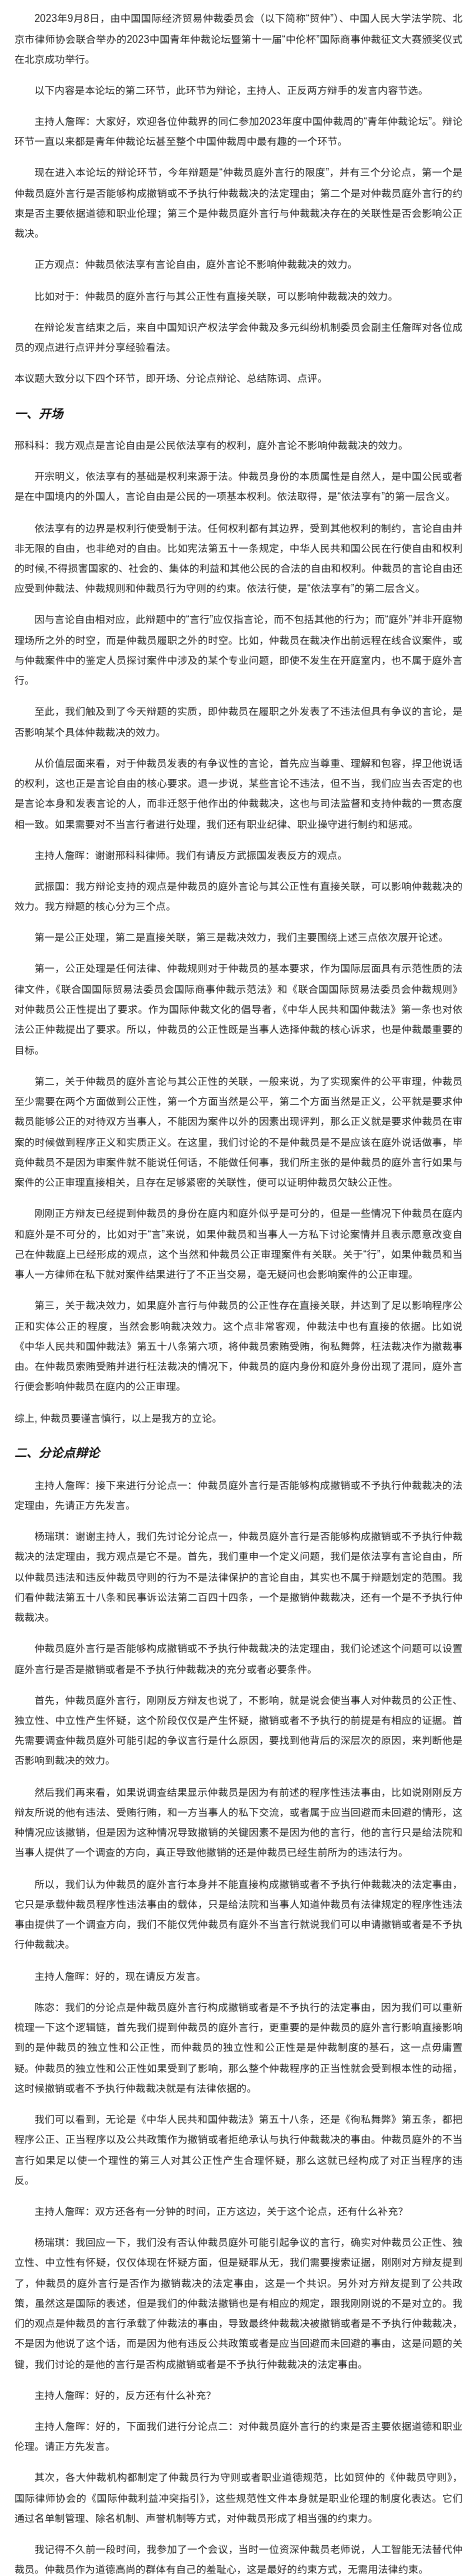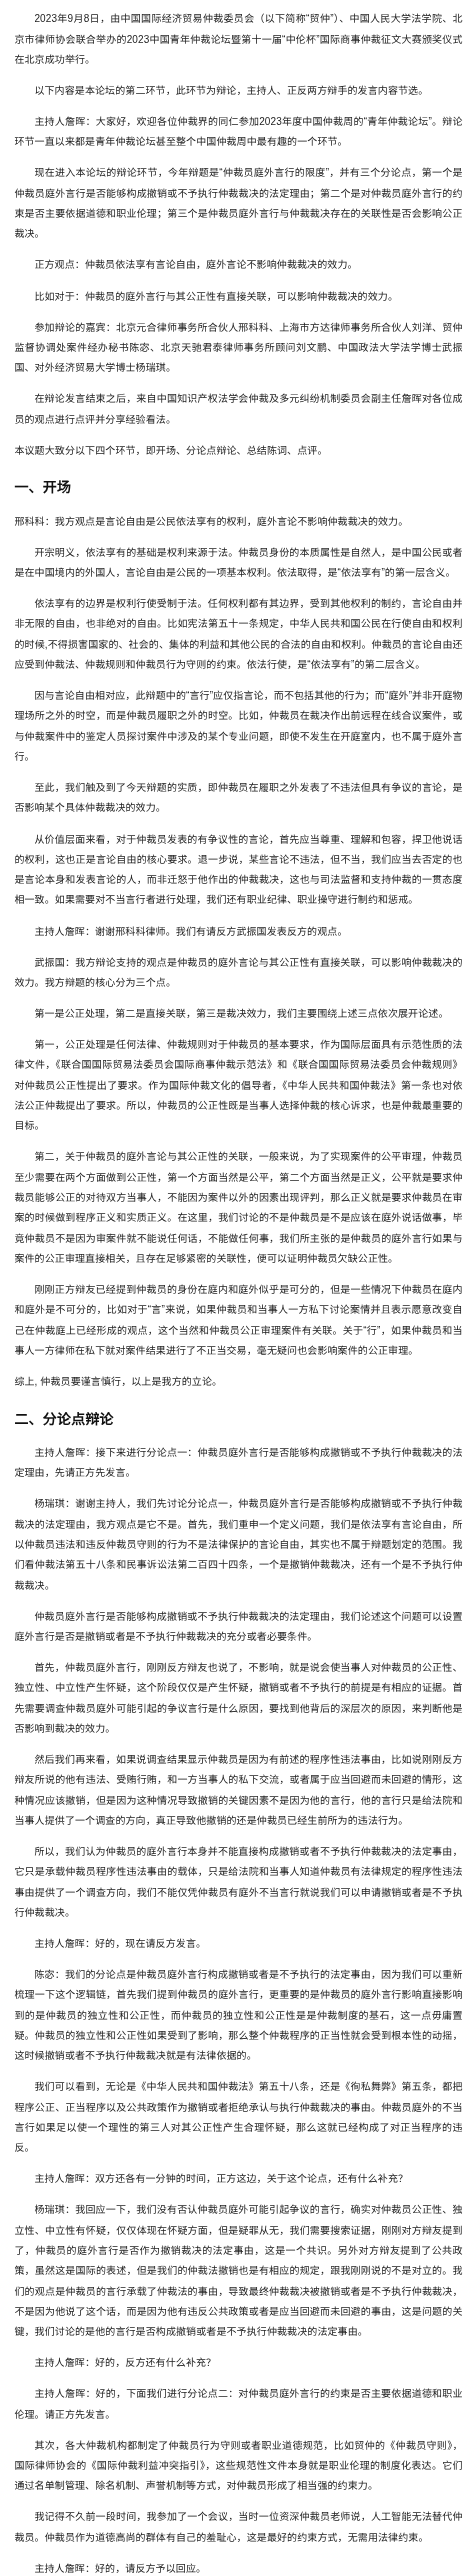--- a/index.html
+++ b/index.html
@@ -28,55 +28,56 @@
     letter-spacing: 0.1px;
     margin: 0 0 10.8px 0;
     color: #222222;
     text-indent: 2em;
     word-break: break-all;
   }
   .para.noindent {
     text-indent: 0;
   }
   .heading {
-    font-size: 14px;
+    font-size: 12px;
     font-weight: bold;
     line-height: 2.0;
     margin: 12.4px 0 10.3px 0;
     color: #111111;
     text-indent: 0;
     letter-spacing: 0.2px;
+    font-style: italic;
   }
 </style>
 </head>
 <body>
 
 <div id="doc">
     <p class="para">2023年9月8日，由中国国际经济贸易仲裁委员会（以下简称“贸仲”）、中国人民大学法学院、北京市律师协会联合举办的2023中国青年仲裁论坛暨第十一届“中伦杯”国际商事仲裁征文大赛颁奖仪式在北京成功举行。</p>
     <p class="para">以下内容是本论坛的第二环节，此环节为辩论，主持人、正反两方辩手的发言内容节选。</p>
     <p class="para">主持人詹晖：大家好，欢迎各位仲裁界的同仁参加2023年度中国仲裁周的“青年仲裁论坛”。辩论环节一直以来都是青年仲裁论坛甚至整个中国仲裁周中最有趣的一个环节。</p>
     <p class="para">现在进入本论坛的辩论环节，今年辩题是“仲裁员庭外言行的限度”，并有三个分论点，第一个是仲裁员庭外言行是否能够构成撤销或不予执行仲裁裁决的法定理由；第二个是对仲裁员庭外言行的约束是否主要依据道德和职业伦理；第三个是仲裁员庭外言行与仲裁裁决存在的关联性是否会影响公正裁决。</p>
     <p class="para">正方观点：仲裁员依法享有言论自由，庭外言论不影响仲裁裁决的效力。</p>
     <p class="para">比如对于：仲裁员的庭外言行与其公正性有直接关联，可以影响仲裁裁决的效力。</p>
-    <p class="para">参加辩论的嘉宾：北京元合律师事务所合伙人邢科科、上海市方达律师事务所合伙人刘洋、贸仲监督协调处案件经办秘书陈宓、北京天驰君泰律师事务所顾问刘文鹏、中国政法大学法学博士武振国、对外经济贸易大学博士杨瑞琪。</p>
     <p class="para">在辩论发言结束之后，来自中国知识产权法学会仲裁及多元纠纷机制委员会副主任詹晖对各位成员的观点进行点评并分享经验看法。</p>
     <p class="para noindent">本议题大致分以下四个环节，即开场、分论点辩论、总结陈词、点评。</p>
     <h2 class="heading">一、开场</h2>
     <p class="para noindent">邢科科：我方观点是言论自由是公民依法享有的权利，庭外言论不影响仲裁裁决的效力。</p>
     <p class="para">开宗明义，依法享有的基础是权利来源于法。仲裁员身份的本质属性是自然人，是中国公民或者是在中国境内的外国人，言论自由是公民的一项基本权利。依法取得，是“依法享有”的第一层含义。</p>
     <p class="para">依法享有的边界是权利行使受制于法。任何权利都有其边界，受到其他权利的制约，言论自由并非无限的自由，也非绝对的自由。比如宪法第五十一条规定，中华人民共和国公民在行使自由和权利的时候,不得损害国家的、社会的、集体的利益和其他公民的合法的自由和权利。仲裁员的言论自由还应受到仲裁法、仲裁规则和仲裁员行为守则的约束。依法行使，是“依法享有”的第二层含义。</p>
     <p class="para">因与言论自由相对应，此辩题中的“言行”应仅指言论，而不包括其他的行为；而“庭外”并非开庭物理场所之外的时空，而是仲裁员履职之外的时空。比如，仲裁员在裁决作出前远程在线合议案件，或与仲裁案件中的鉴定人员探讨案件中涉及的某个专业问题，即使不发生在开庭室内，也不属于庭外言行。</p>
     <p class="para">至此，我们触及到了今天辩题的实质，即仲裁员在履职之外发表了不违法但具有争议的言论，是否影响某个具体仲裁裁决的效力。</p>
     <p class="para">从价值层面来看，对于仲裁员发表的有争议性的言论，首先应当尊重、理解和包容，捍卫他说话的权利，这也正是言论自由的核心要求。退一步说，某些言论不违法，但不当，我们应当去否定的也是言论本身和发表言论的人，而非迁怒于他作出的仲裁裁决，这也与司法监督和支持仲裁的一贯态度相一致。如果需要对不当言行者进行处理，我们还有职业纪律、职业操守进行制约和惩戒。</p>
     <p class="para">主持人詹晖：谢谢邢科科律师。我们有请反方武振国发表反方的观点。</p>
     <p class="para">武振国：我方辩论支持的观点是仲裁员的庭外言论与其公正性有直接关联，可以影响仲裁裁决的效力。我方辩题的核心分为三个点。</p>
     <p class="para">第一是公正处理，第二是直接关联，第三是裁决效力，我们主要围绕上述三点依次展开论述。</p>
     <p class="para">第一，公正处理是任何法律、仲裁规则对于仲裁员的基本要求，作为国际层面具有示范性质的法律文件，《联合国国际贸易法委员会国际商事仲裁示范法》和《联合国国际贸易法委员会仲裁规则》对仲裁员公正性提出了要求。作为国际仲裁文化的倡导者，《中华人民共和国仲裁法》第一条也对依法公正仲裁提出了要求。所以，仲裁员的公正性既是当事人选择仲裁的核心诉求，也是仲裁最重要的目标。</p>
     <p class="para">第二，关于仲裁员的庭外言论与其公正性的关联，一般来说，为了实现案件的公平审理，仲裁员至少需要在两个方面做到公正性，第一个方面当然是公平，第二个方面当然是正义，公平就是要求仲裁员能够公正的对待双方当事人，不能因为案件以外的因素出现评判，那么正义就是要求仲裁员在审案的时候做到程序正义和实质正义。在这里，我们讨论的不是仲裁员是不是应该在庭外说话做事，毕竟仲裁员不是因为审案件就不能说任何话，不能做任何事，我们所主张的是仲裁员的庭外言行如果与案件的公正审理直接相关，且存在足够紧密的关联性，便可以证明仲裁员欠缺公正性。</p>
     <p class="para">刚刚正方辩友已经提到仲裁员的身份在庭内和庭外似乎是可分的，但是一些情况下仲裁员在庭内和庭外是不可分的，比如对于“言”来说，如果仲裁员和当事人一方私下讨论案情并且表示愿意改变自己在仲裁庭上已经形成的观点，这个当然和仲裁员公正审理案件有关联。关于“行”，如果仲裁员和当事人一方律师在私下就对案件结果进行了不正当交易，毫无疑问也会影响案件的公正审理。</p>
+    <p class="para">第三，关于裁决效力，如果庭外言行与仲裁员的公正性存在直接关联，并达到了足以影响程序公正和实体公正的程度，当然会影响裁决效力。这个点非常客观，仲裁法中也有直接的依据。比如说《中华人民共和国仲裁法》第五十八条第六项，将仲裁员索贿受贿，徇私舞弊，枉法裁决作为撤裁事由。在仲裁员索贿受贿并进行枉法裁决的情况下，仲裁员的庭内身份和庭外身份出现了混同，庭外言行便会影响仲裁员在庭内的公正审理。</p>
     <p class="para noindent">综上, 仲裁员要谨言慎行，以上是我方的立论。</p>
     <h2 class="heading">二、分论点辩论</h2>
     <p class="para">主持人詹晖：接下来进行分论点一：仲裁员庭外言行是否能够构成撤销或不予执行仲裁裁决的法定理由，先请正方先发言。</p>
     <p class="para">杨瑞琪：谢谢主持人，我们先讨论分论点一，仲裁员庭外言行是否能够构成撤销或不予执行仲裁裁决的法定理由，我方观点是它不是。首先，我们重申一个定义问题，我们是依法享有言论自由，所以仲裁员违法和违反仲裁员守则的行为不是法律保护的言论自由，其实也不属于辩题划定的范围。我们看仲裁法第五十八条和民事诉讼法第二百四十四条，一个是撤销仲裁裁决，还有一个是不予执行仲裁裁决。</p>
     <p class="para">仲裁员庭外言行是否能够构成撤销或不予执行仲裁裁决的法定理由，我们论述这个问题可以设置庭外言行是否是撤销或者是不予执行仲裁裁决的充分或者必要条件。</p>
     <p class="para">首先，仲裁员庭外言行，刚刚反方辩友也说了，不影响，就是说会使当事人对仲裁员的公正性、独立性、中立性产生怀疑，这个阶段仅仅是产生怀疑，撤销或者不予执行的前提是有相应的证据。首先需要调查仲裁员庭外可能引起的争议言行是什么原因，要找到他背后的深层次的原因，来判断他是否影响到裁决的效力。</p>
     <p class="para">然后我们再来看，如果说调查结果显示仲裁员是因为有前述的程序性违法事由，比如说刚刚反方辩友所说的他有违法、受贿行贿，和一方当事人的私下交流，或者属于应当回避而未回避的情形，这种情况应该撤销，但是因为这种情况导致撤销的关键因素不是因为他的言行，他的言行只是给法院和当事人提供了一个调查的方向，真正导致他撤销的还是仲裁员已经生前所为的违法行为。</p>
     <p class="para">所以，我们认为仲裁员的庭外言行本身并不能直接构成撤销或者不予执行仲裁裁决的法定事由，它只是承载仲裁员程序性违法事由的载体，只是给法院和当事人知道仲裁员有法律规定的程序性违法事由提供了一个调查方向，我们不能仅凭仲裁员有庭外不当言行就说我们可以申请撤销或者是不予执行仲裁裁决。</p>
     <p class="para">主持人詹晖：好的，现在请反方发言。</p>
     <p class="para">陈宓：我们的分论点是仲裁员庭外言行构成撤销或者是不予执行的法定事由，因为我们可以重新梳理一下这个逻辑链，首先我们提到仲裁员的庭外言行，更重要的是仲裁员的庭外言行影响直接影响到的是仲裁员的独立性和公正性，而仲裁员的独立性和公正性是是仲裁制度的基石，这一点毋庸置疑。仲裁员的独立性和公正性如果受到了影响，那么整个仲裁程序的正当性就会受到根本性的动摇，这时候撤销或者不予执行仲裁裁决就是有法律依据的。</p>

